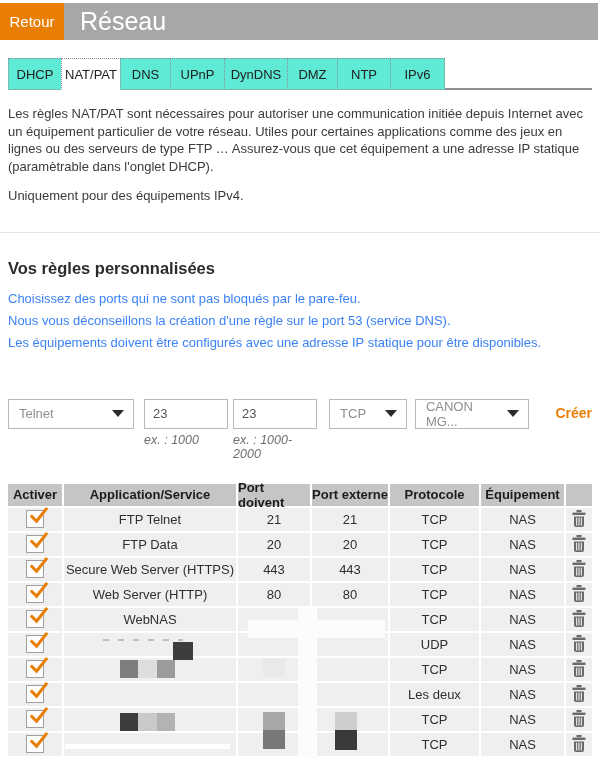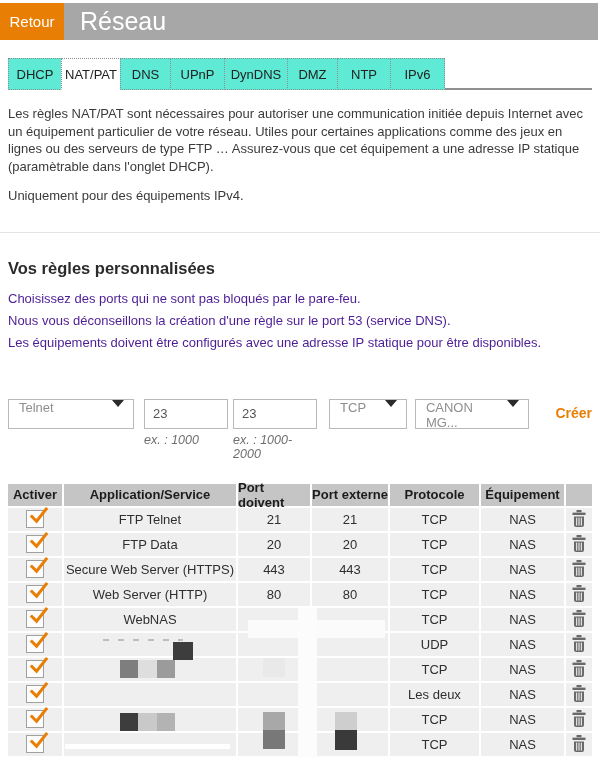--- a/index.html
+++ b/index.html
@@ -25,26 +25,26 @@
   .tab-fill { flex:1; border-bottom:2px solid #8f8f8f; }
 
   
   .intro { margin:15px 14px 0 8px; font-size:13px; color:#3b3b3b; line-height:17.5px; }
   .intro p + p { margin-top:12px; }
 
   .divider { margin-top:27px; border-top:1px solid #e3e3e3; }
 
   .section-title { margin:26px 8px 0 8px; font-size:16.5px; font-weight:bold; color:#2b2b2b; }
   .advisories { margin:13px 8px 0 8px; }
-  .advisories p { font-size:13px; color:#4c1d95; margin-bottom:6px; line-height:16px; }
+  .advisories p { font-size:13px; color:#3b82f6; margin-bottom:6px; line-height:16px; }
 
   
   .form-row { display:flex; margin:48px 8px 0 8px; align-items:flex-start; }
   .sel { height:30px; background:#fff; border:1px solid #b9b9b9; display:flex;
-    justify-content:space-between; padding:0 9px 0 10px;
+    align-items:center; justify-content:space-between; padding:0 9px 0 10px;
     font-size:13px; color:#8e8e8e; cursor:pointer; }
   .sel-service{width:130px; margin-right:10px;}
   .sel-proto{width:80px; margin-right:8px;}
   .sel-device{width:118px;}
   .arrow { width:0; height:0; border-left:6px solid transparent;
     border-right:6px solid transparent; border-top:7px solid #2b2b2b; }
   .field { margin-right:5px; }
   .field input { width:84px; height:30px; border:1px solid #b9b9b9; padding-left:8px;
     font-size:13px; color:#555; font-family:"Liberation Sans",sans-serif; }
   .field .hint { margin-top:4px; font-size:12.5px; font-style:italic; color:#6e6e6e; }

